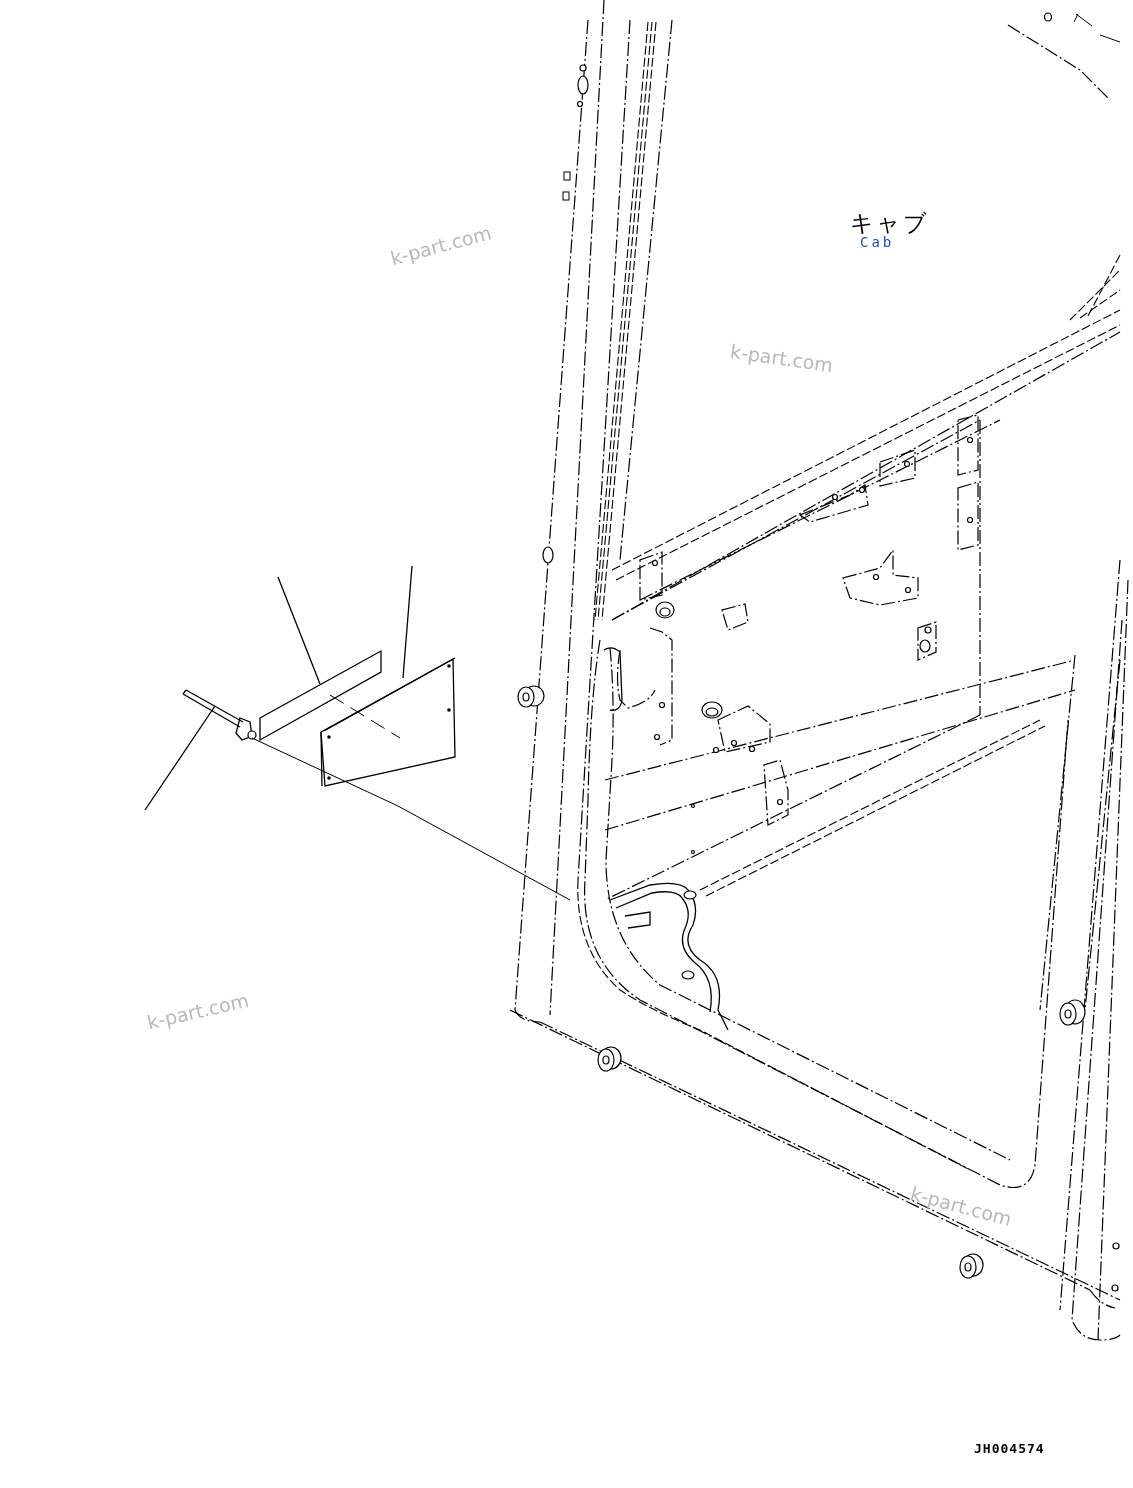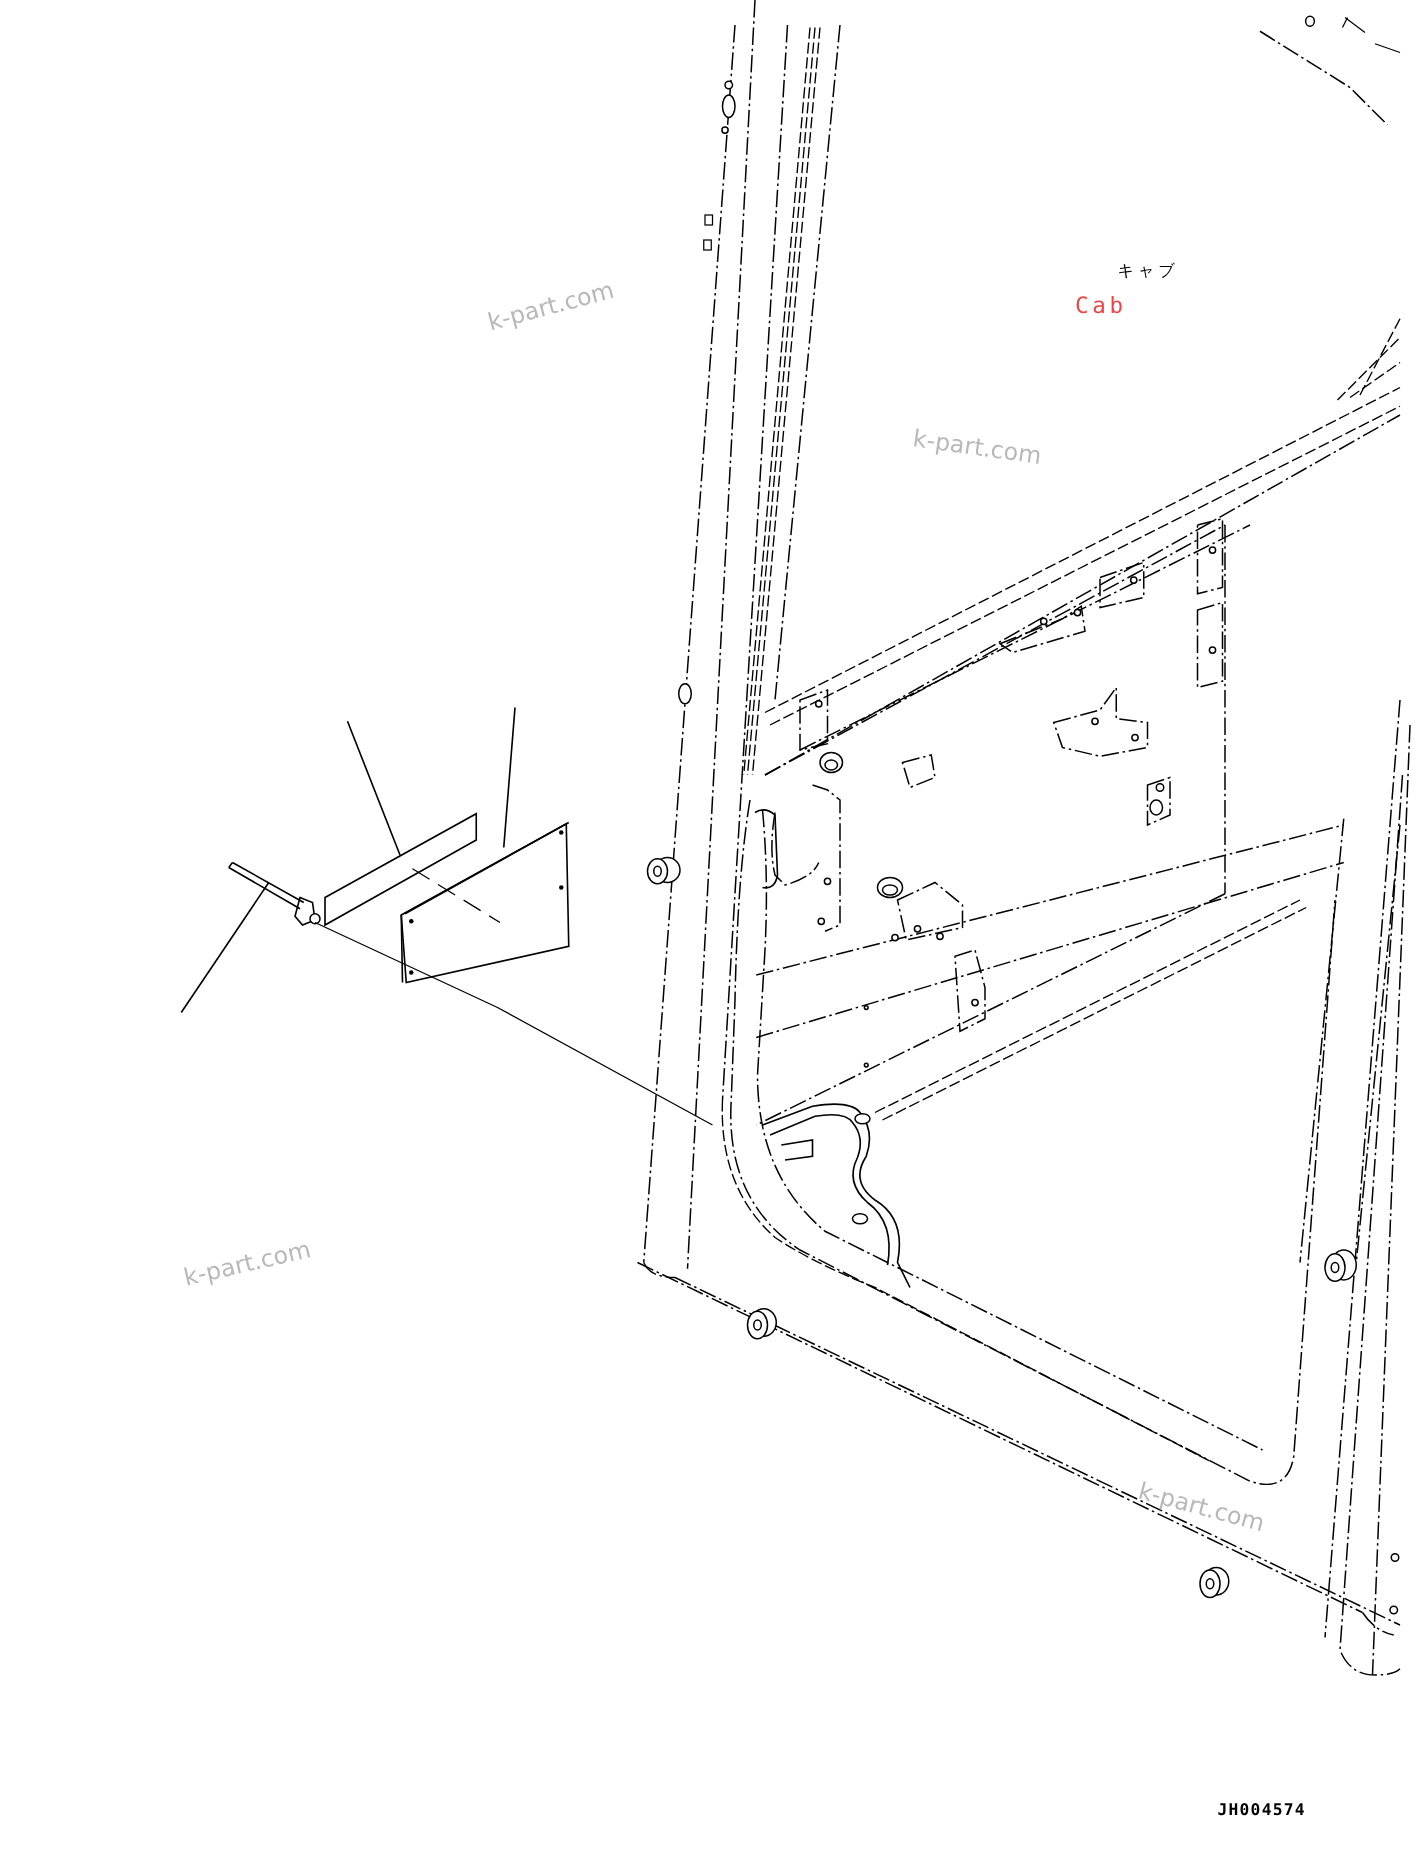--- a/index.html
+++ b/index.html
@@ -4,24 +4,24 @@
 <style>
   html, body { margin: 0; padding: 0; background: #ffffff; }
   body { width: 1133px; height: 1488px; position: relative; overflow: hidden;
          font-family: "DejaVu Sans Mono", monospace; }
   #drawing { position: absolute; left: 0; top: 0; width: 1133px; height: 1488px; }
   .ln { fill: none; stroke: #000; stroke-width: 1.3; }
   .dash { fill: none; stroke: #000; stroke-width: 1.2; stroke-dasharray: 14 3 2 3; }
   .dash2 { fill: none; stroke: #000; stroke-width: 1.1; stroke-dasharray: 9 3; }
   .thin { fill: none; stroke: #000; stroke-width: 1; }
   .hole { fill: #fff; stroke: #000; stroke-width: 1.2; }
-  .label-jp { position: absolute; left: 850px; top: 208px; font-size: 13px; letter-spacing: 3px;
-              color: #000; font-family: Liberation Serif, serif; margin-left: 44px; }
-  .label-en { position: absolute; left: 860px; top: 234px; font-size: 18px; letter-spacing: 3px;
-              color: #ef4444; font-family: "DejaVu Sans Mono", monospace; }
+  .label-jp { position: absolute; left: 850px; top: 208px; font-size: 23px; letter-spacing: 3px;
+              color: #000; font-family: Liberation Serif, serif; }
+  .label-en { position: absolute; left: 860px; top: 234px; font-size: 14px; letter-spacing: 3px;
+              color: #1d4ed8; font-family: "DejaVu Sans Mono", monospace; }
   .drawing-no { position: absolute; left: 974px; top: 1441px; font-size: 13px; font-weight: bold;
                 letter-spacing: 1px; color: #000; font-family: "DejaVu Sans Mono", monospace; }
   .wm { position: absolute; font-family: "DejaVu Sans", sans-serif; font-size: 19px; color: #b8b8b8;
         transform-origin: left top; white-space: nowrap; }
   .callout-hit { fill: none; stroke: transparent; stroke-width: 10; cursor: pointer; }
 </style>
 </head>
 <body>
 
 <svg id="drawing" viewBox="0 0 1133 1488" xmlns="http://www.w3.org/2000/svg">

